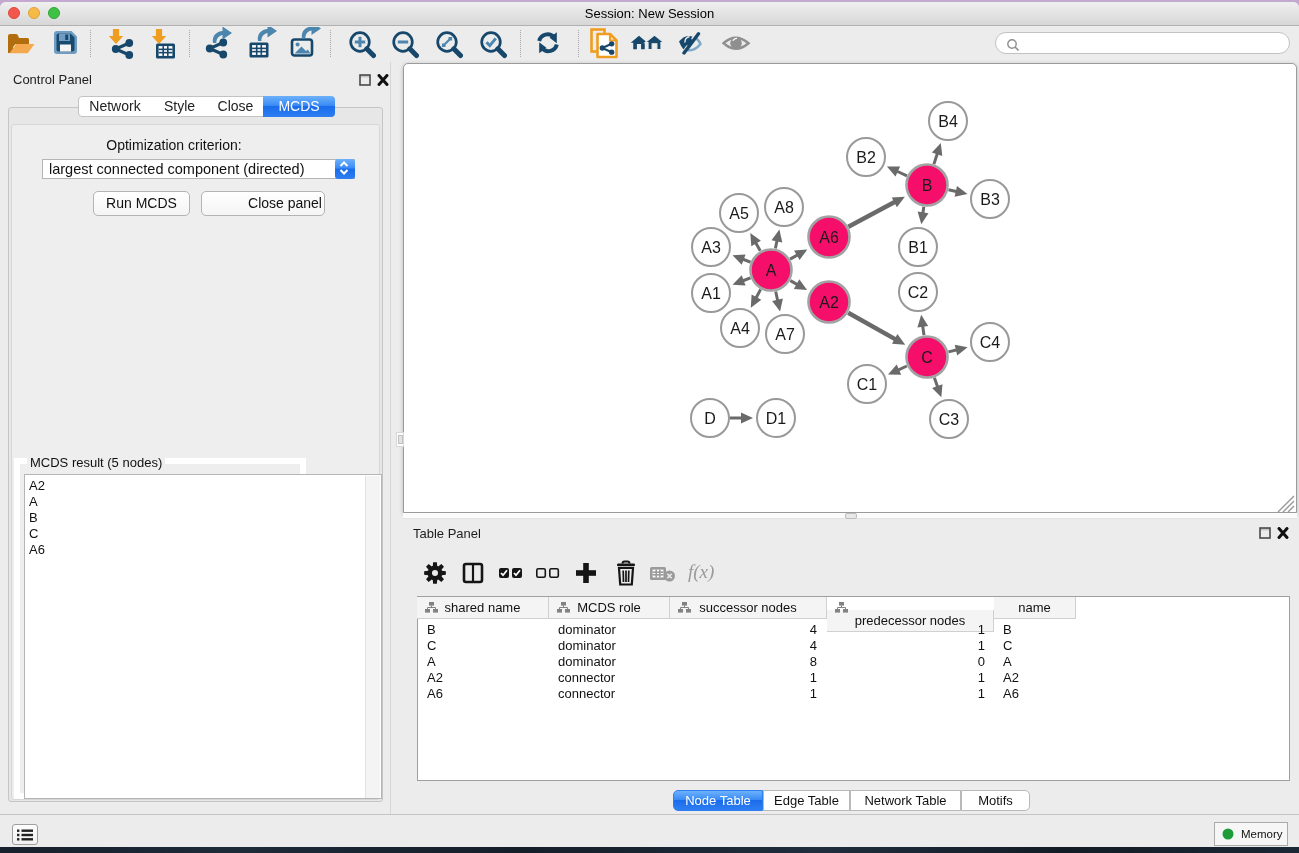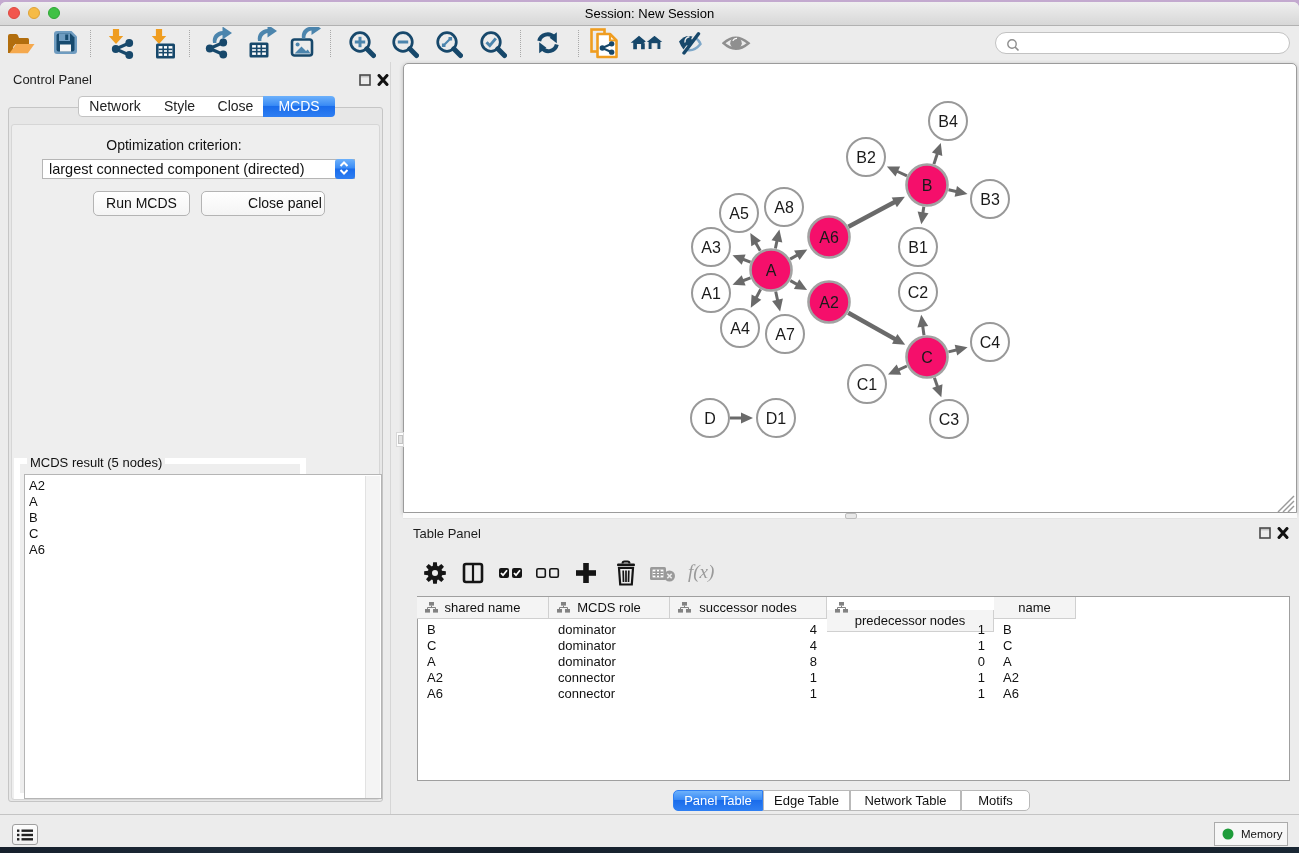--- a/index.html
+++ b/index.html
@@ -442,21 +442,21 @@
 <div class="trow" style="left:427px;top:670px;">A2</div>
 <div class="trow" style="left:558px;top:670px;">connector</div>
 <div class="trow" style="left:680px;top:670px;width:137px;text-align:right;">1</div>
 <div class="trow" style="left:840px;top:670px;width:145px;text-align:right;">1</div>
 <div class="trow" style="left:1003px;top:670px;">A2</div>
 <div class="trow" style="left:427px;top:686px;">A6</div>
 <div class="trow" style="left:558px;top:686px;">connector</div>
 <div class="trow" style="left:680px;top:686px;width:137px;text-align:right;">1</div>
 <div class="trow" style="left:840px;top:686px;width:145px;text-align:right;">1</div>
 <div class="trow" style="left:1003px;top:686px;">A6</div>
-<div class="btab" style="left:673px;width:90px;border-radius:5px 0 0 5px;background:linear-gradient(#6db1fb,#3a8bf5 45%,#1a6ceb 50%,#2e7ef2);color:#fff;border-color:#2e7ef2;">Panel Table</div>
+<div class="btab" style="left:673px;width:90px;border-radius:5px 0 0 5px;background:linear-gradient(#6db1fb,#3a8bf5 45%,#1a6ceb 50%,#2e7ef2);color:#fff;border-color:#2e7ef2;">Node Table</div>
 <div class="btab" style="left:763px;width:87px;">Edge Table</div>
 <div class="btab" style="left:850px;width:111px;">Network Table</div>
 <div class="btab" style="left:961px;width:69px;border-radius:0 5px 5px 0;">Motifs</div>
 <div id="statusbar"></div>
 <div id="hambtn"></div>
 <svg class="abs" style="left:17px;top:829px;" width="16" height="12" viewBox="0 0 16 12">
   <g fill="#222">
       <rect x="0" y="0.5" width="2.4" height="2.4"></rect>
       <rect x="0" y="4.8" width="2.4" height="2.4"></rect>
       <rect x="0" y="9.1" width="2.4" height="2.4"></rect>

